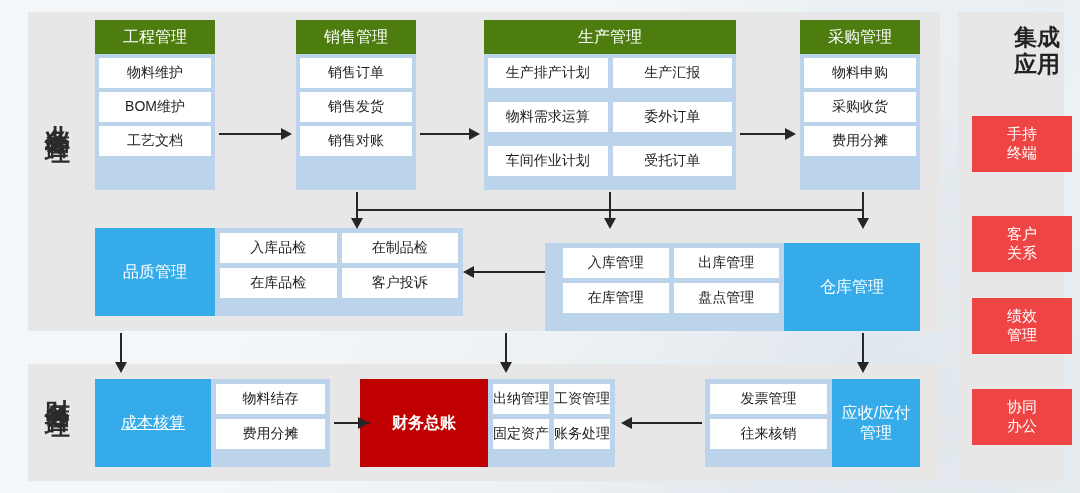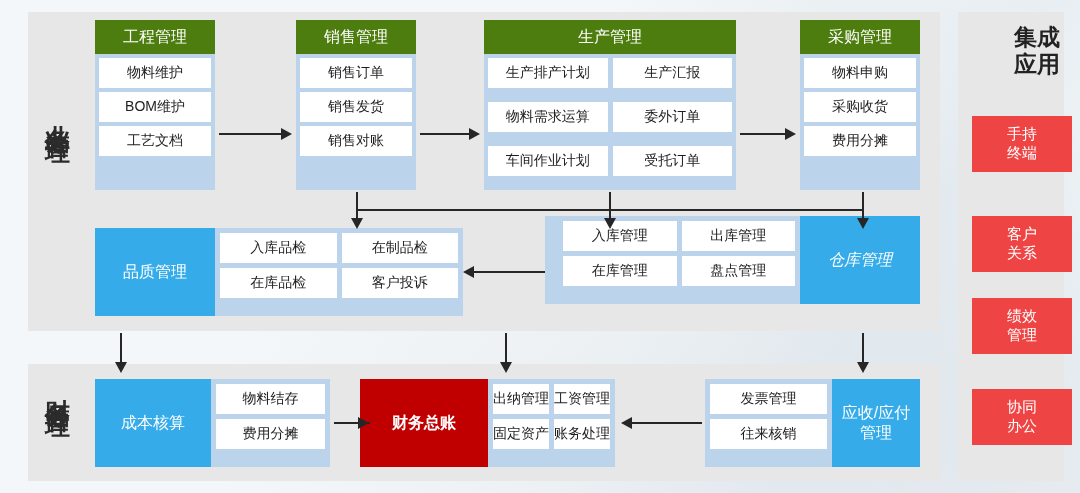--- a/index.html
+++ b/index.html
@@ -86,25 +86,25 @@
   .side-tiles .col{gap:5px;}
 
   
   #card-engineering{left:95px;top:20px;width:120px;height:170px;}
   #card-sales      {left:296px;top:20px;width:120px;height:170px;}
   #card-production {left:484px;top:20px;width:252px;height:170px;}
   #card-purchase   {left:800px;top:20px;width:120px;height:170px;}
 
   #card-quality {left:95px;top:228px;width:368px;height:88px;}
   #card-quality .side-label{width:120px;}
-  #card-warehouse{left:545px;top:216px;width:375px;height:88px;padding-left:13px;}
-  #card-warehouse .side-label{width:120px;font-style:italic;}
+  #card-warehouse{left:545px;top:243px;width:375px;height:88px;padding-left:13px;}
+  #card-warehouse .side-label{width:136px;}
 
   #card-cost {left:95px;top:379px;width:235px;height:88px;}
-  #card-cost .side-label{width:116px;}
+  #card-cost .side-label{width:116px;text-decoration:underline;}
   #card-gl   {left:360px;top:379px;width:255px;height:88px;}
   #card-gl .side-label{width:132px;}
   #card-ar   {left:705px;top:379px;width:215px;height:88px;}
   #card-ar .side-label{width:88px;order:2;}
   #card-ar .side-tiles{order:1;}
 
   
   .conn{position:absolute;background:#262626;}
   .hline{height:2px;}
   .vline{width:2px;}

